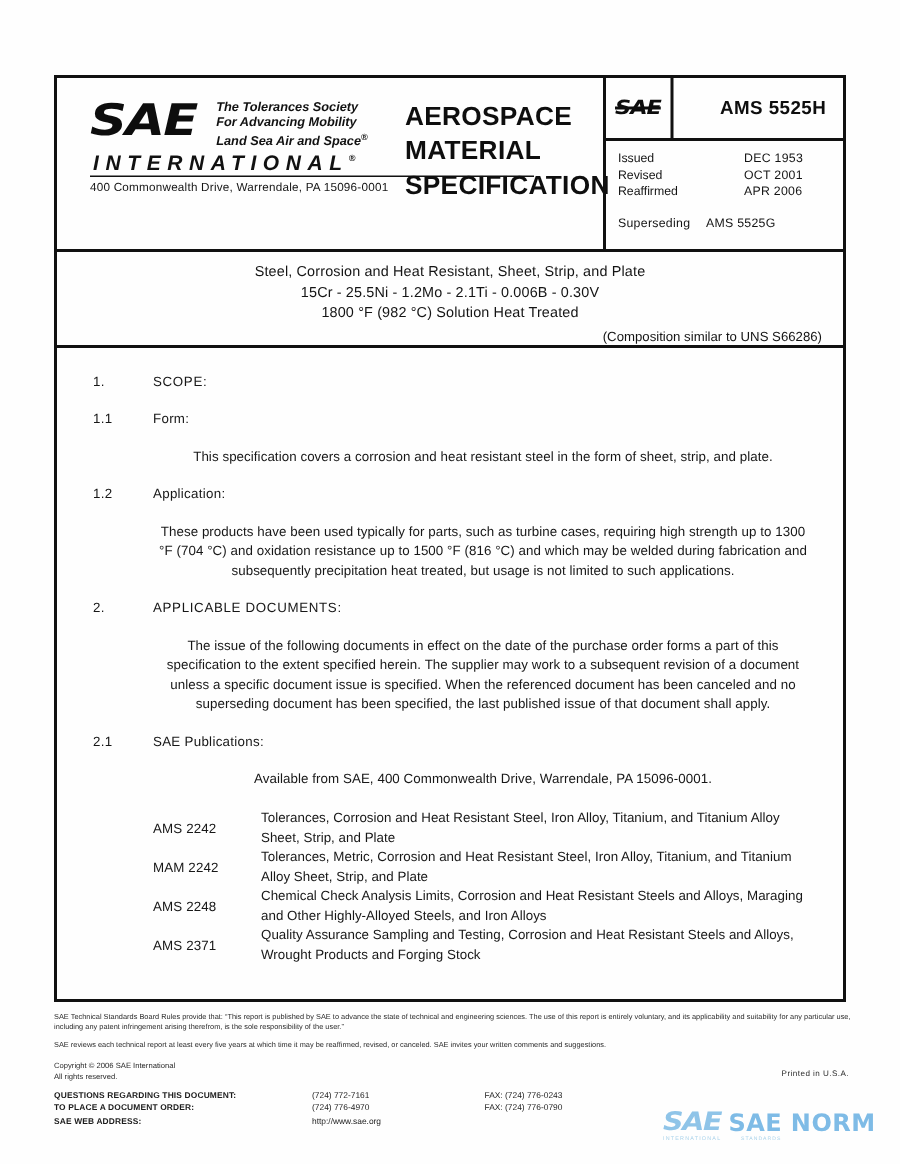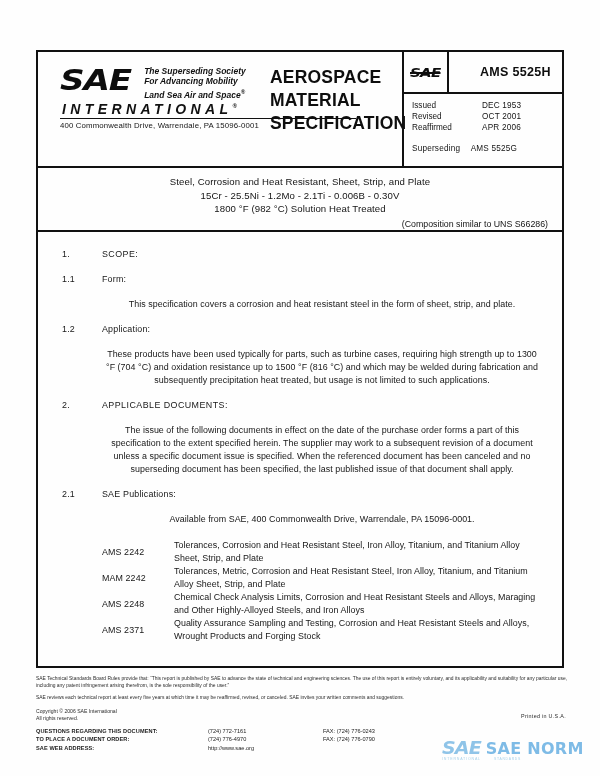--- a/index.html
+++ b/index.html
@@ -167,21 +167,21 @@
   .mr-bottom {
     position: relative;
     height: 72px;
     padding: 6px 0 0 8px;
     box-sizing: border-box;
     font-size: 8.2px;
     line-height: 11.2px;
     color: #141414;
   }
   .dl-row { display: flex; }
-  .dl-label { width: 70px; }
+  .dl-label { width: 84px; }
   .dl-value { letter-spacing: 0.2px; }
   .dl-sup { margin-top: 9px; letter-spacing: 0.2px; }
   .dl-sup .sup-val { margin-left: 8px; }
 
   
   .titleblock {
     position: relative;
     height: 64px;
     border-bottom: 2px solid #111;
     box-sizing: border-box;
@@ -334,21 +334,21 @@
 
   <div class="frame">
 
     <div class="masthead">
 
       <div class="mast-left">
         <div class="sae-logo-block">
           <div class="sae-row">
             <div class="sae-mark">SAE</div>
             <div class="sae-tag">
-              <div>The Superseding Society</div>
+              <div>The Tolerances Society</div>
               <div>For Advancing Mobility</div>
               <div><span>Land Sea Air and Space</span><span class="reg">®</span></div>
             </div>
           </div>
           <div class="sae-intl"><span>INTERNATIONAL</span><span class="reg">®</span></div>
           <div class="sae-rule"></div>
           <div class="sae-addr">400 Commonwealth Drive, Warrendale, PA 15096-0001</div>
         </div>
       </div>
 

